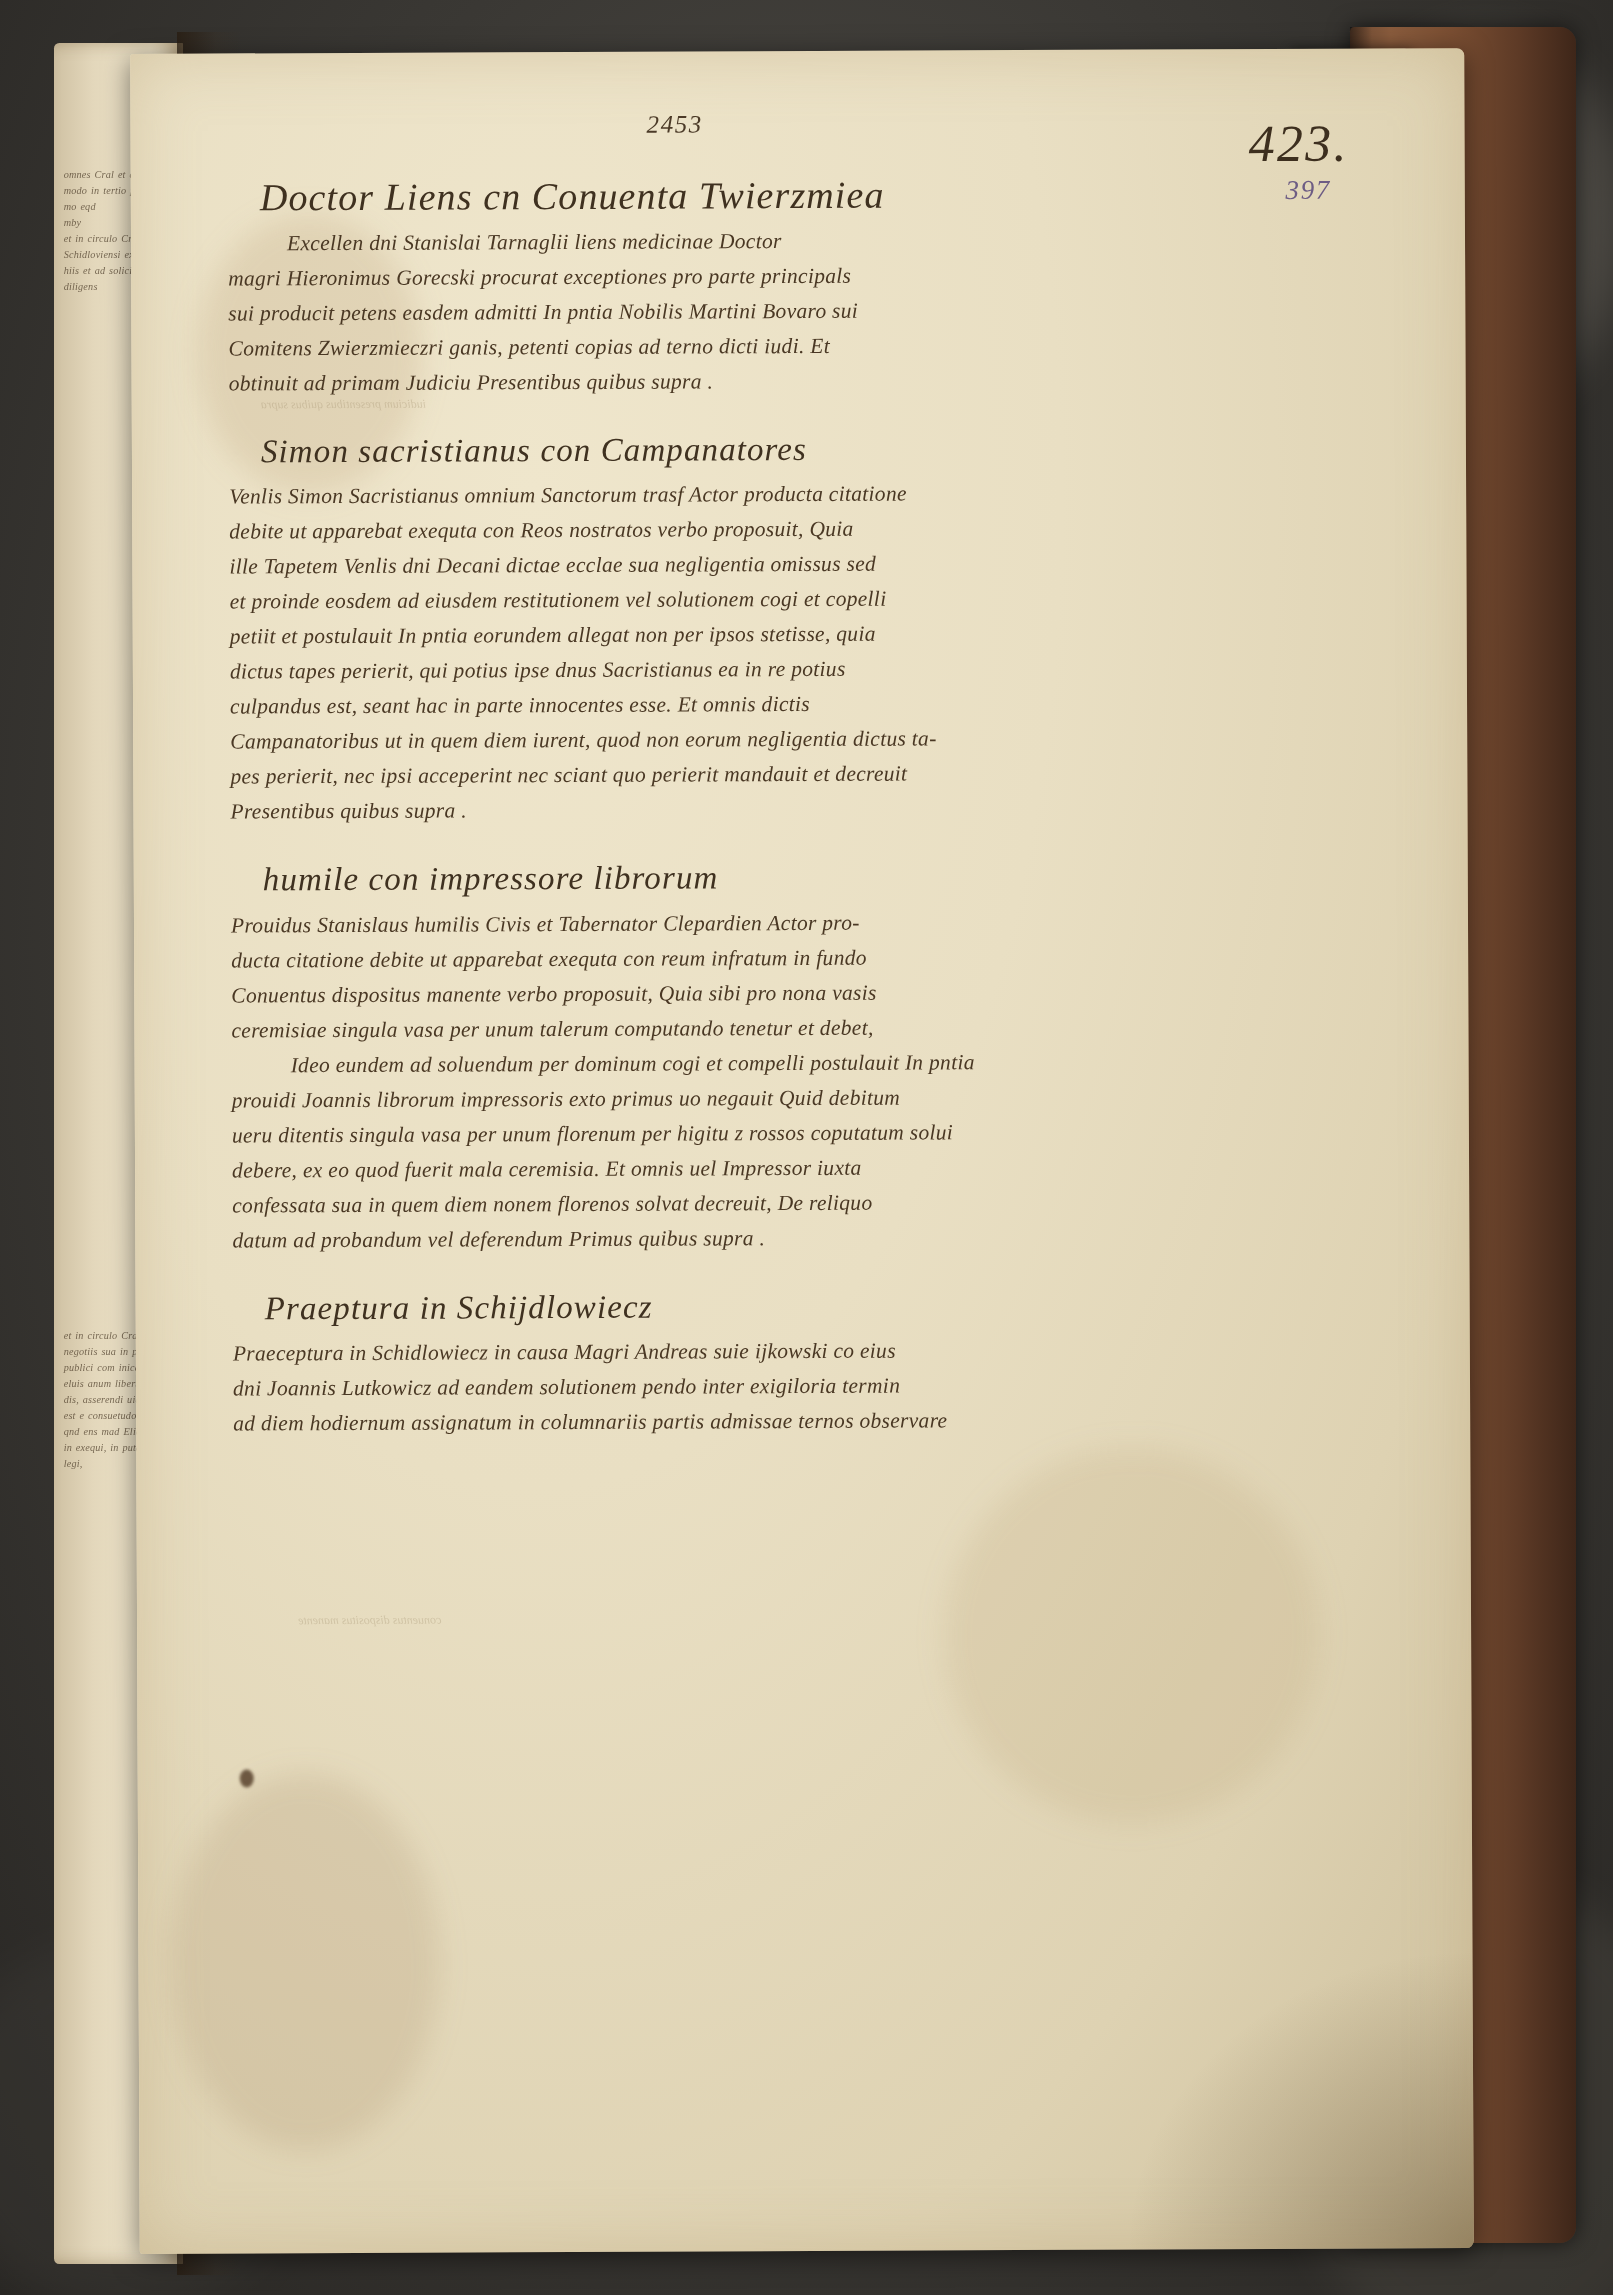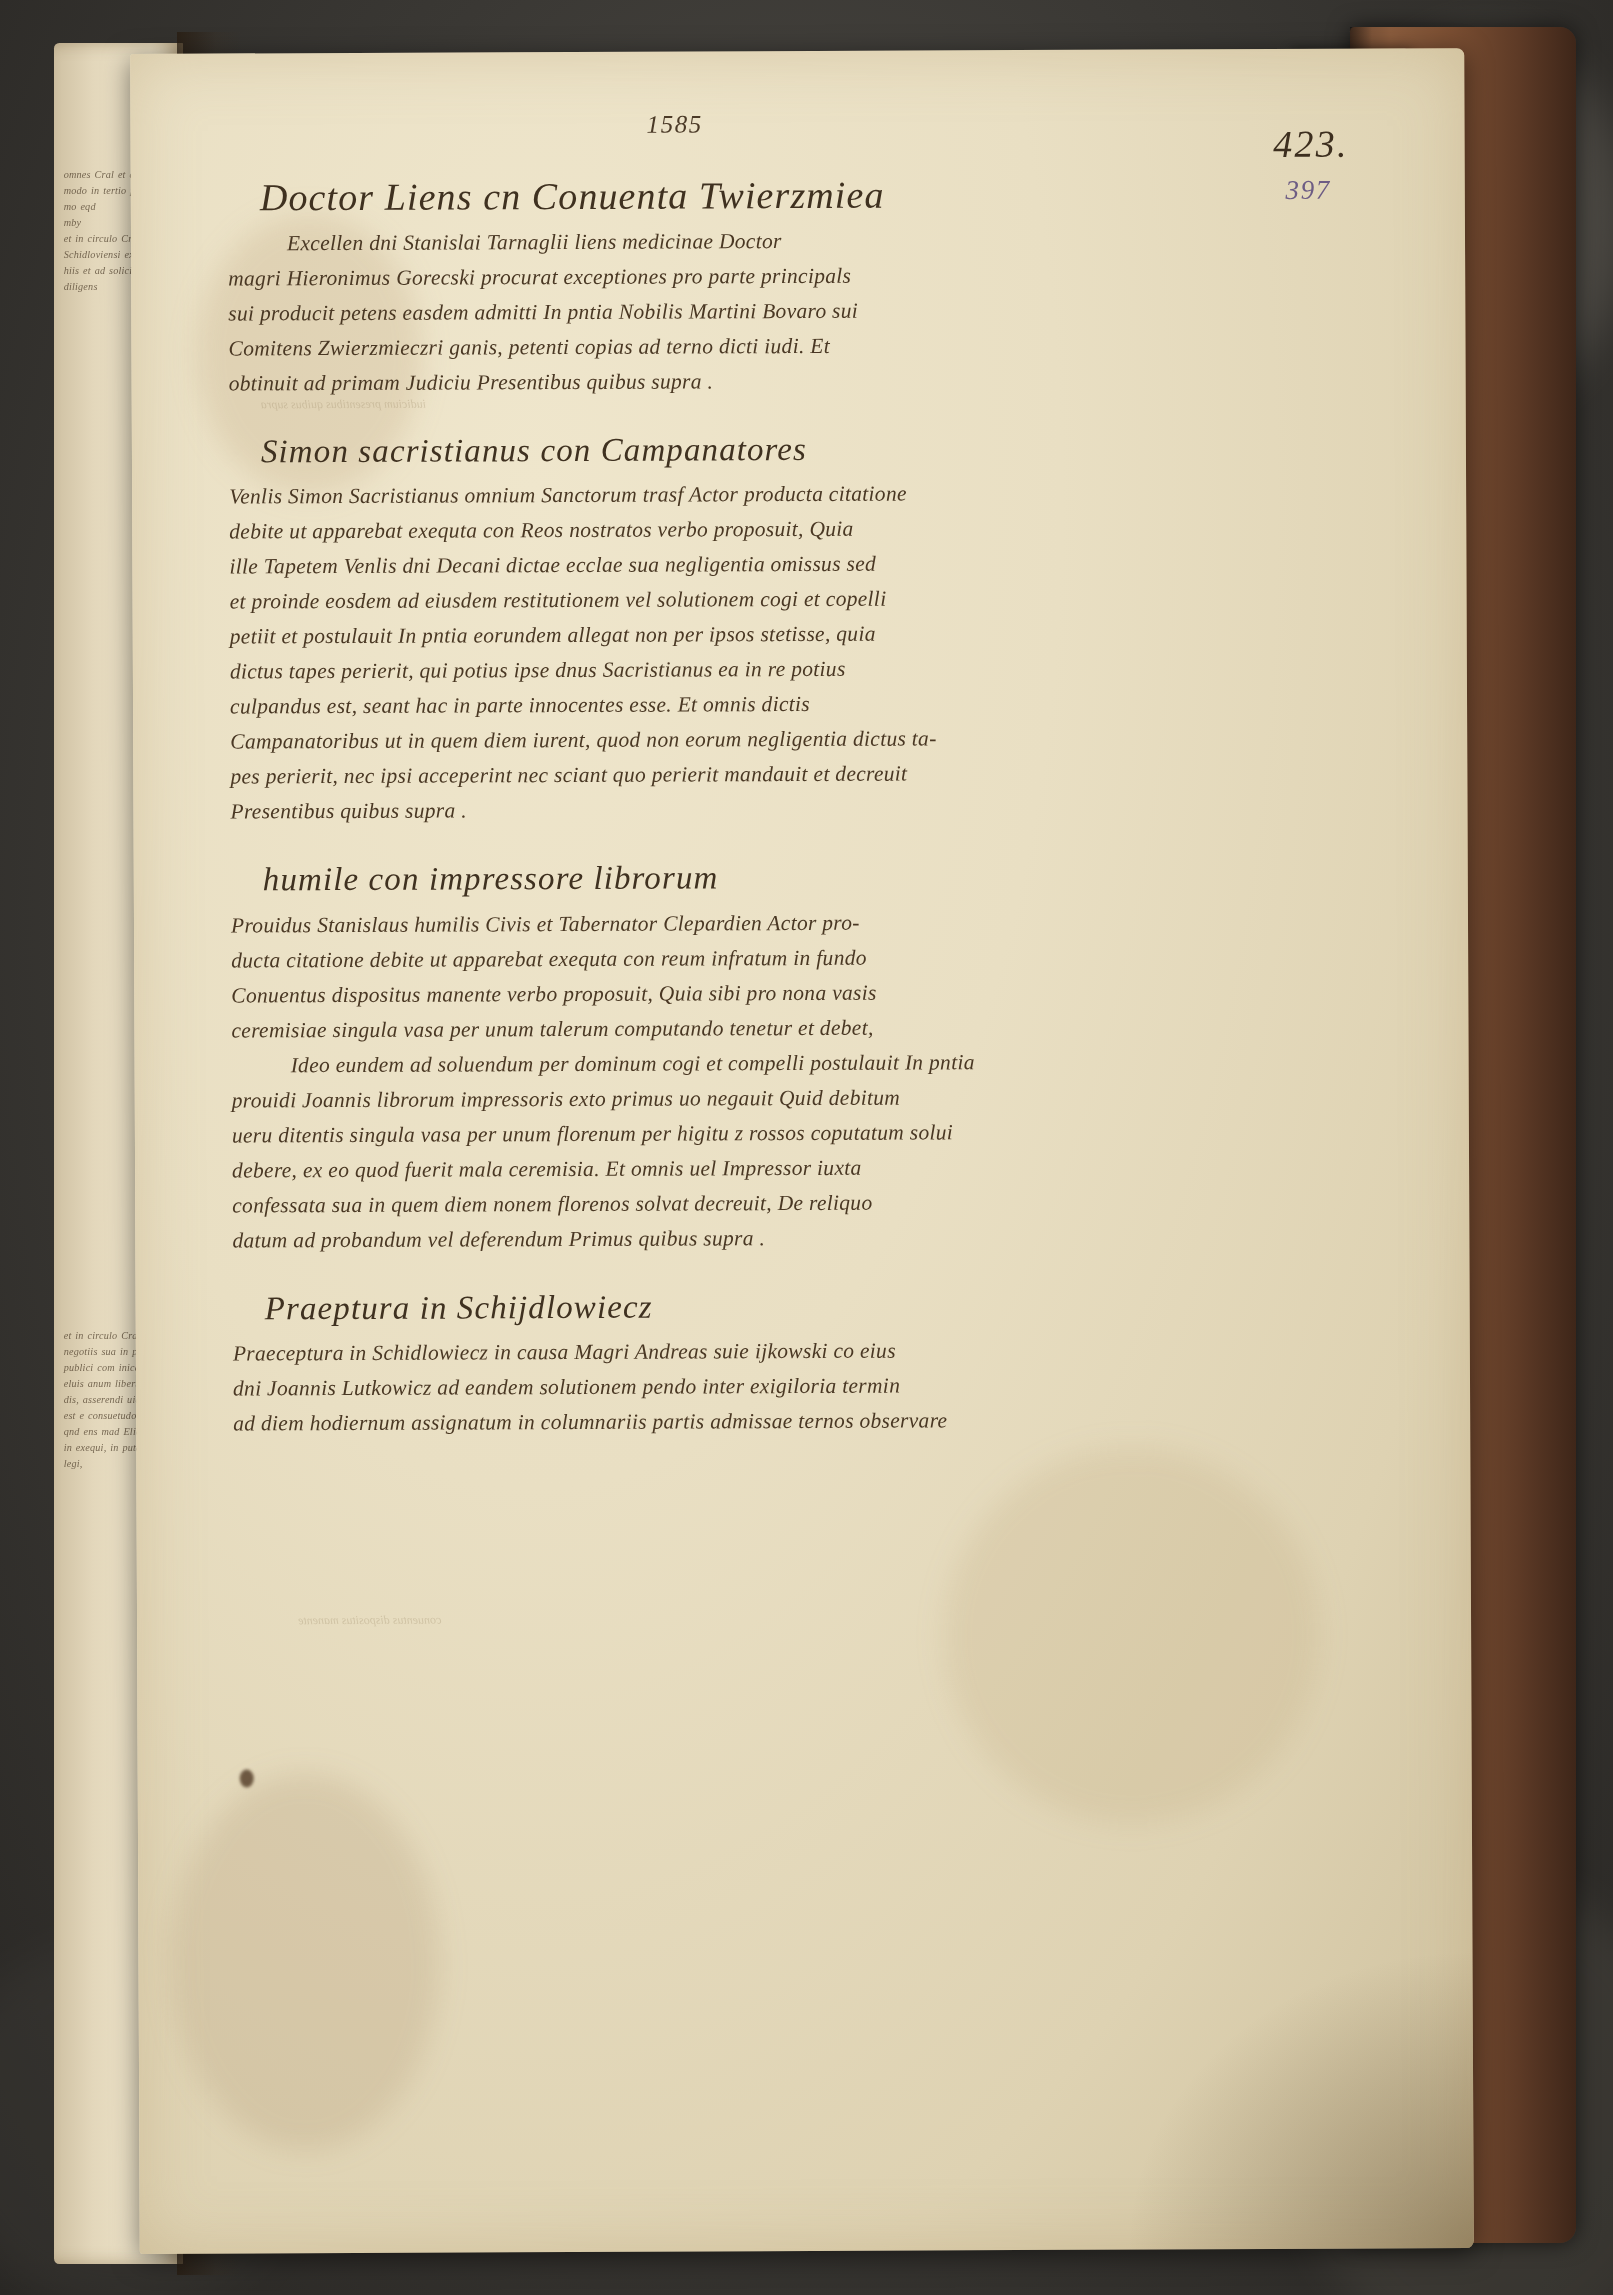--- a/index.html
+++ b/index.html
@@ -177,22 +177,22 @@
     position: absolute;
     left: 516px;
     top: 59px;
     font-size: 25px;
     color: #4b3a27;
     letter-spacing: 1.6px;
   }
   .folio-num {
     position: absolute;
     right: 116px;
-    top: 73px;
-    font-size: 38px;
+    top: 65px;
+    font-size: 52px;
     color: #3d2f1f;
     letter-spacing: 2.2px;
   }
   .folio-num-sub {
     position: absolute;
     right: 134px;
     top: 126px;
     font-size: 27px;
     color: #6d5c84;
     letter-spacing: 1.6px;
@@ -266,21 +266,21 @@
     <div id="page">
 
       <div class="stain" style="left:65px;top:161px;width:226px;height:280px;background:rgba(170,140,95,.18);"></div>
       <div class="stain" style="left:807px;top:1398px;width:376px;height:376px;background:rgba(170,140,95,.14);"></div>
       <div class="stain" style="left:32px;top:1721px;width:269px;height:376px;background:rgba(150,120,80,.16);"></div>
       <div class="stain" style="left:102px;top:1716px;width:14px;height:18.3px;background:rgba(70,45,25,.75);filter:blur(1.6px);"></div>
 
       <div class="showthrough" style="left:129px;top:344px;">iudicium presentibus quibus supra</div>
       <div class="showthrough" style="left:161px;top:1560px;">conuentus dispositus manente</div>
 
-      <div class="hand folio-date">1585</div>
+      <div class="hand folio-date">2453</div>
       <div class="hand folio-num">423.</div>
       <div class="hand folio-num-sub">397</div>
 
       <div id="ink-area">
 
         <div class="sect" style="margin-top:59px;">
           <div class="hand heading h1 sect-title">Doctor Liens cn Conuenta Twierzmiea</div>
           <div class="para">
             <div class="hand line indent">Excellen dni Stanislai Tarnaglii liens medicinae Doctor</div>
             <div class="hand line">magri Hieronimus Gorecski procurat exceptiones pro parte principals</div>

